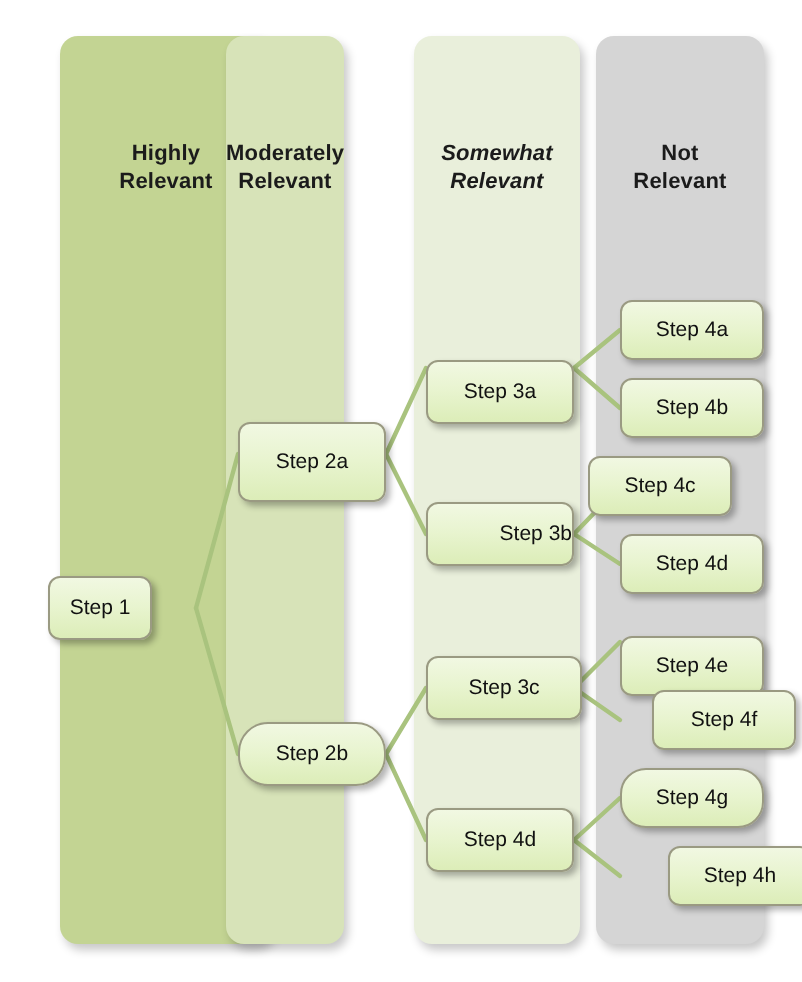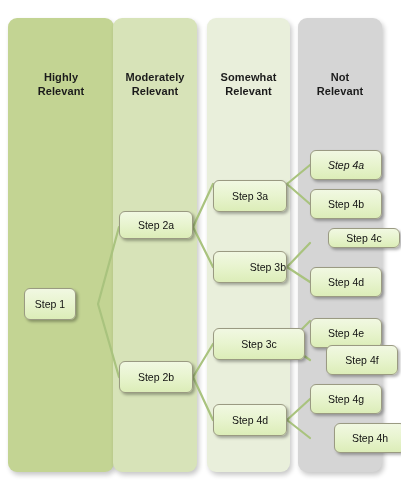--- a/index.html
+++ b/index.html
@@ -6,23 +6,23 @@
   body{width:401px;height:491px;background:#ffffff;
        font-family:"Liberation Sans",sans-serif;overflow:hidden;}
   #stage{position:relative;width:401px;height:491px;}
 
   .lane{position:absolute;top:18px;height:454px;border-radius:9px;
         box-shadow:2px 3px 5px rgba(0,0,0,0.22);}
   .lane-header{position:absolute;left:0;right:0;top:52px;
         text-align:center;font-size:11px;font-weight:bold;
         color:#1b1b1b;line-height:14px;letter-spacing:0.1px;}
 
-  #lane0{left:8px;width:106px;background:#c3d493;}
-  #lane1{left:113px;width:84px;background:#d7e3b8;}
-  #lane2{left:207px;width:83px;background:#e9efdb;}
+  #lane0{left:30px;width:106px;background:#c3d493;}
+  #lane1{left:113px;width:59px;background:#d7e3b8;}
+  #lane2{left:207px;width:83px;background:#e9efdb;font-style:italic;}
   #lane3{left:298px;width:84px;background:#d5d5d5;}
 
   svg#links{position:absolute;left:0;top:0;width:401px;height:491px;
         pointer-events:none;}
 
   .node{position:absolute;border:1px solid #9a9a82;border-radius:6px;
         background:linear-gradient(to bottom,#f1f8e2 0%,#e8f4cf 48%,#dcedb8 100%);
         box-shadow:2px 2px 3px rgba(0,0,0,0.30);
         display:flex;align-items:center;justify-content:center;
         font-size:10.5px;color:#111111;box-sizing:border-box;}
@@ -59,57 +59,57 @@
       <line x1="287" y1="344" x2="310" y2="321" stroke="#a9c37e" stroke-width="2.2" stroke-linecap="round"></line>
       <line x1="287" y1="344" x2="310" y2="360" stroke="#a9c37e" stroke-width="2.2" stroke-linecap="round"></line>
       <line x1="287" y1="420" x2="310" y2="399" stroke="#a9c37e" stroke-width="2.2" stroke-linecap="round"></line>
       <line x1="287" y1="420" x2="310" y2="438" stroke="#a9c37e" stroke-width="2.2" stroke-linecap="round"></line>
     </svg>
 
   <div id="nodes">
       <div class="node" style="left: 24px; top: 288px; width: 52px; height: 32px;">
         <span>Step 1</span>
       </div>
-      <div class="node" style="left: 119px; top: 211px; width: 74px; height: 28px;">
+      <div class="node" style="left: 119px; top: 211px; width: 74px; height: 40px;">
         <span>Step 2a</span>
       </div>
-      <div class="node" style="left: 119px; top: 361px; width: 74px; height: 32px;">
+      <div class="node" style="left: 119px; top: 361px; width: 74px; height: 32px; border-radius: 15px;">
         <span>Step 2b</span>
       </div>
       <div class="node" style="left: 213px; top: 168px; width: 74px; height: 32px; margin-top: 12px;">
         <span>Step 3a</span>
       </div>
       <div class="node" style="left: 213px; top: 251px; width: 74px; height: 32px; justify-content: flex-end;">
         <span>Step 3b</span>
       </div>
-      <div class="node" style="left: 213px; top: 328px; width: 92px; height: 32px;">
+      <div class="node" style="left: 213px; top: 328px; width: 78px; height: 32px;">
         <span>Step 3c</span>
       </div>
       <div class="node" style="left: 213px; top: 404px; width: 74px; height: 32px;">
         <span>Step 4d</span>
       </div>
-      <div class="node" style="left: 310px; top: 150px; width: 72px; height: 30px; font-style: italic;">
+      <div class="node" style="left: 310px; top: 150px; width: 72px; height: 30px;">
         <span>Step 4a</span>
       </div>
       <div class="node" style="left: 310px; top: 189px; width: 72px; height: 30px;">
         <span>Step 4b</span>
       </div>
-      <div class="node" style="left: 328px; top: 228px; width: 72px; height: 20px;">
+      <div class="node" style="left: 294px; top: 228px; width: 72px; height: 30px;">
         <span>Step 4c</span>
       </div>
       <div class="node" style="left: 310px; top: 267px; width: 72px; height: 30px;">
         <span>Step 4d</span>
       </div>
       <div class="node" style="left: 310px; top: 306px; width: 72px; height: 30px; margin-top: 12px;">
         <span>Step 4e</span>
       </div>
       <div class="node" style="left: 310px; top: 345px; width: 72px; height: 30px; margin-left: 16px;">
         <span>Step 4f</span>
       </div>
-      <div class="node" style="left: 310px; top: 384px; width: 72px; height: 30px;">
+      <div class="node" style="left: 310px; top: 384px; width: 72px; height: 30px; border-radius: 13px;">
         <span>Step 4g</span>
       </div>
       <div class="node" style="left: 310px; top: 423px; width: 72px; height: 30px; margin-left: 24px;">
         <span>Step 4h</span>
       </div>
     </div>
 
 </div>
 
 </body></html>

